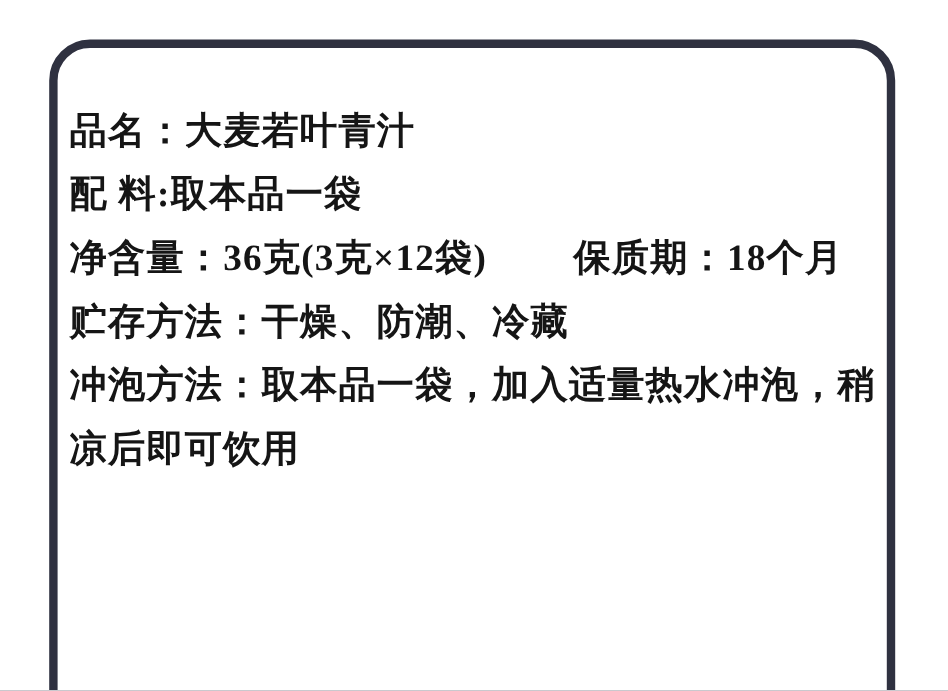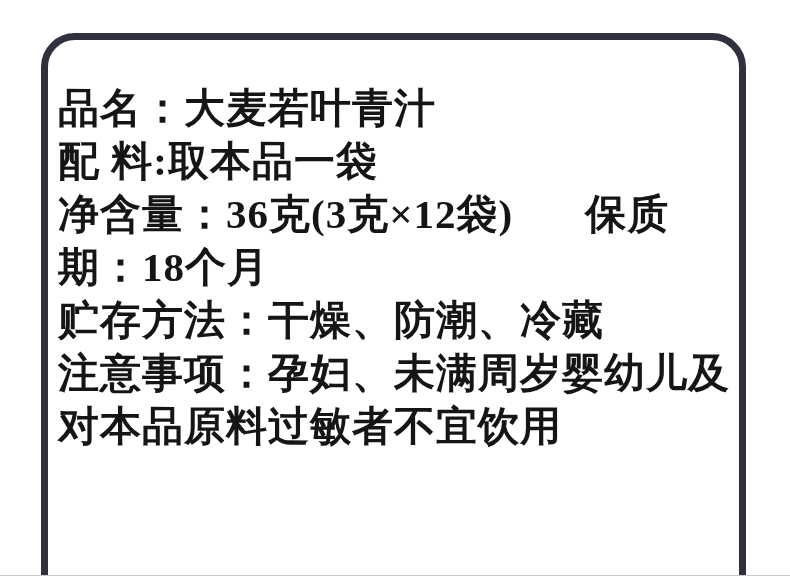--- a/index.html
+++ b/index.html
@@ -30,21 +30,21 @@
     height: 620px; 
     border: 7px solid var(--border-color);
     border-radius: 34px;
     background: var(--bg-color);
   }
   .content {
     padding: 42px 8px 0 10px;
     color: var(--text-color);
   }
   .row {
-    font-size: 41px;
+    font-size: 31px;
     line-height: 53px;
     font-weight: 700;
     letter-spacing: 1px;
     color: var(--text-color);
     white-space: normal;
   }
   .row .seg-right {
     margin-left: 72px;
   }
   .bottom-line {
@@ -59,17 +59,17 @@
 </head>
 <body>
 
 <div class="canvas">
   <div class="panel">
     <div class="content">
       <p class="row">品名：大麦若叶青汁</p>
       <p class="row">配 料:取本品一袋</p>
       <p class="row"><span>净含量：36克(3克×12袋)</span><span class="seg-right">保质期：18个月</span></p>
       <p class="row">贮存方法：干燥、防潮、冷藏</p>
-      <p class="row">注意事项：孕妇、未满周岁婴幼儿及对本品原料过敏者不宜饮用</p>
+      <p class="row">冲泡方法：取本品一袋，加入适量热水冲泡，稍凉后即可饮用</p>
     </div>
   </div>
   <div class="bottom-line"></div>
 </div>
 
 </body></html>

